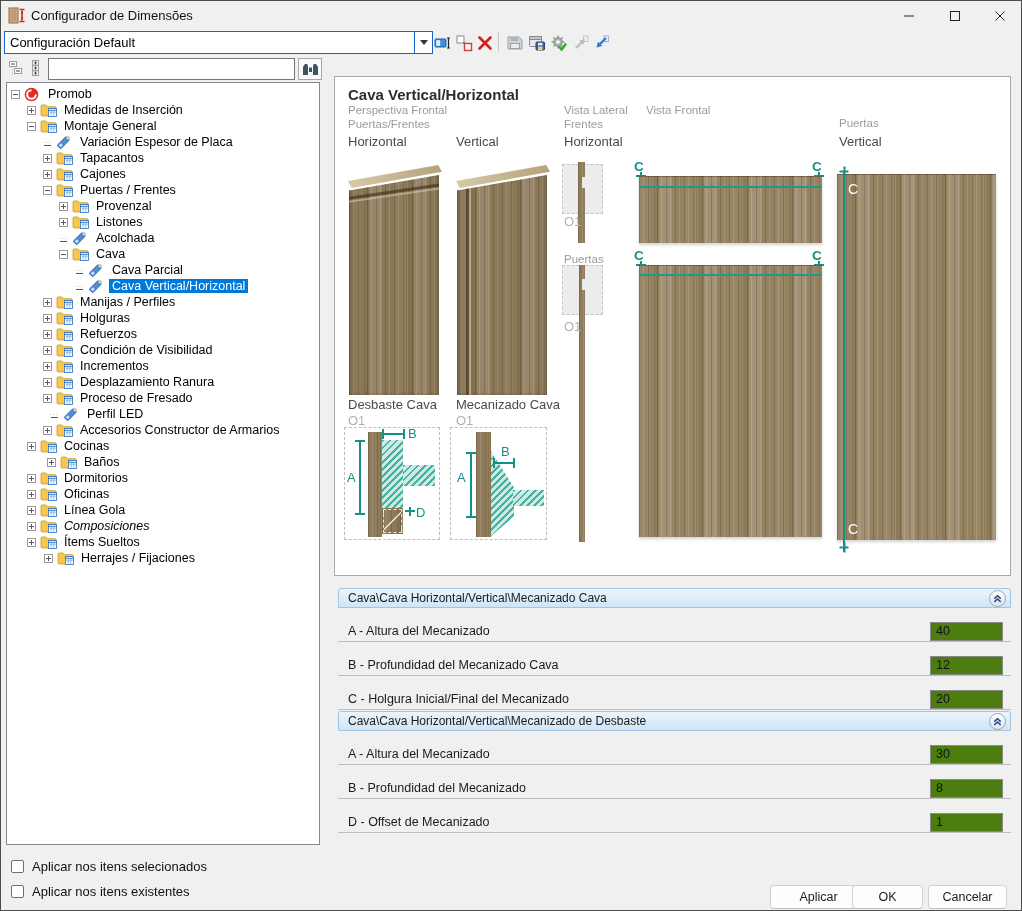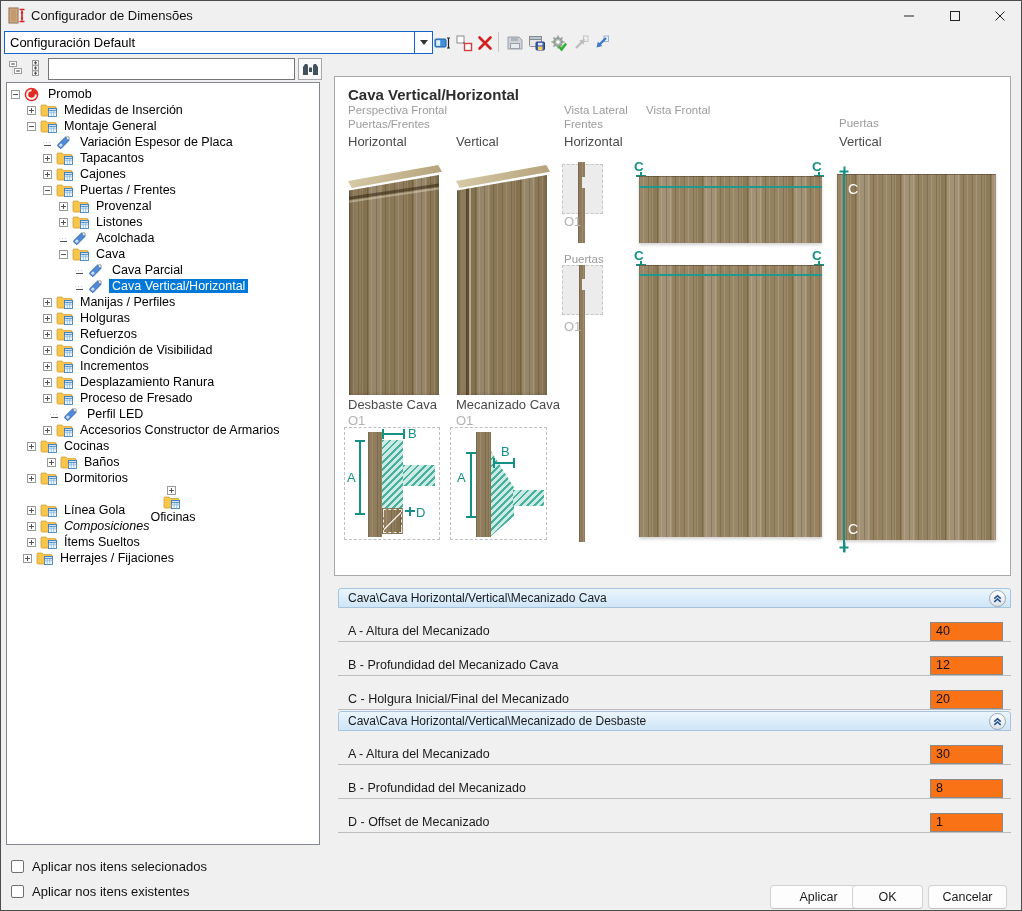--- a/index.html
+++ b/index.html
@@ -79,21 +79,21 @@
   .panel{position:absolute; box-shadow:0 2px 3px rgba(0,0,0,.18); border-top:1px solid rgba(60,45,25,.45);}
   .ghostcut{position:absolute; border:1px dashed rgba(255,255,255,.85); background:linear-gradient(135deg, transparent 46%, rgba(255,255,255,.75) 48% 52%, transparent 54%);}
 
   
   .tables{position:absolute; left:337px; top:587px; width:673px;}
   .tbl{margin-bottom:1px;}
   .thead{position:relative; height:20px; background:linear-gradient(#eaf5fd,#cfe5f7); border:1px solid #a6c4de; border-radius:3px 3px 0 0; font-size:12px; color:#1a1a1a; line-height:19px; padding-left:9px;}
   .collapse-btn{position:absolute; right:4px; top:1px; width:17px; height:17px; border-radius:50%; background:linear-gradient(#ffffff,#dde3ea); border:1px solid #9aa7b5; display:flex; align-items:center; justify-content:center;}
   .prow{position:relative; height:20px; margin-top:14px; background:#f0f0f0; border-bottom:1px solid #bdbdbd; font-size:12.5px; color:#1a1a1a;}
   .plabel{position:absolute; left:10px; top:0; line-height:19px;}
-  .pvalue{position:absolute; left:592px; top:0; width:73px; height:19px; background:#f97316; border:1px solid #8a8a8a; line-height:17px; padding-left:5px; font-size:12.5px; color:#101020;}
+  .pvalue{position:absolute; left:592px; top:0; width:73px; height:19px; background:#4d7c0f; border:1px solid #8a8a8a; line-height:17px; padding-left:5px; font-size:12.5px; color:#101020;}
 
   
   .chk{position:absolute; display:flex; align-items:center; gap:8px; font-size:13px; color:#111;}
   .chkbox{width:13px; height:13px; background:#fff; border:1px solid #707070; border-radius:2px; flex:none;}
   .btn{position:absolute; height:24px; background:#fdfdfd; border:1px solid #d2d2d2; border-bottom-color:#c0c0c0; border-radius:4px; font-size:12.5px; color:#1b1b1b; text-align:center; line-height:22px; font-family:"Liberation Sans",sans-serif;}
 </style>
 </head>
 <body>
 
 <div class="window">
@@ -517,21 +517,21 @@
         <span class="ticon">
           <svg width="17" height="15" viewBox="0 0 17 15">
             <path d="M1 3a1 1 0 0 1 1-1h4l1.4 1.6H15a1 1 0 0 1 1 1V12a1 1 0 0 1-1 1H2a1 1 0 0 1-1-1z" fill="#f7c64a" stroke="#cf9f33" stroke-width="0.8"></path>
             <rect x="8.5" y="5.5" width="8" height="8" fill="#fff" stroke="#3d7dc4" stroke-width="0.9"></rect>
             <path d="M8.5 9.8h8M11.2 5.5v8M13.8 5.5v8" stroke="#7fb0dd" stroke-width="0.8"></path>
             <rect x="8.5" y="5.5" width="8" height="2.2" fill="#cfe3f5" stroke="#3d7dc4" stroke-width="0.9"></rect>
           </svg>
         </span>
         <span class="tlabel">Dormitorios</span>
       </div>
-      <div class="trow" style="padding-left: 20px; flex-direction: column;">
+      <div class="trow" style="padding-left: 20px;">
         <span class="tgl plus"></span>
         <span class="ticon">
           <svg width="17" height="15" viewBox="0 0 17 15">
             <path d="M1 3a1 1 0 0 1 1-1h4l1.4 1.6H15a1 1 0 0 1 1 1V12a1 1 0 0 1-1 1H2a1 1 0 0 1-1-1z" fill="#f7c64a" stroke="#cf9f33" stroke-width="0.8"></path>
             <rect x="8.5" y="5.5" width="8" height="8" fill="#fff" stroke="#3d7dc4" stroke-width="0.9"></rect>
             <path d="M8.5 9.8h8M11.2 5.5v8M13.8 5.5v8" stroke="#7fb0dd" stroke-width="0.8"></path>
             <rect x="8.5" y="5.5" width="8" height="2.2" fill="#cfe3f5" stroke="#3d7dc4" stroke-width="0.9"></rect>
           </svg>
         </span>
         <span class="tlabel">Oficinas</span>
@@ -565,21 +565,21 @@
         <span class="ticon">
           <svg width="17" height="15" viewBox="0 0 17 15">
             <path d="M1 3a1 1 0 0 1 1-1h4l1.4 1.6H15a1 1 0 0 1 1 1V12a1 1 0 0 1-1 1H2a1 1 0 0 1-1-1z" fill="#f7c64a" stroke="#cf9f33" stroke-width="0.8"></path>
             <rect x="8.5" y="5.5" width="8" height="8" fill="#fff" stroke="#3d7dc4" stroke-width="0.9"></rect>
             <path d="M8.5 9.8h8M11.2 5.5v8M13.8 5.5v8" stroke="#7fb0dd" stroke-width="0.8"></path>
             <rect x="8.5" y="5.5" width="8" height="2.2" fill="#cfe3f5" stroke="#3d7dc4" stroke-width="0.9"></rect>
           </svg>
         </span>
         <span class="tlabel">Ítems Sueltos</span>
       </div>
-      <div class="trow" style="padding-left: 16px;">
+      <div class="trow" style="padding-left: 37px;">
         <span class="tgl plus"></span>
         <span class="ticon">
           <svg width="17" height="15" viewBox="0 0 17 15">
             <path d="M1 3a1 1 0 0 1 1-1h4l1.4 1.6H15a1 1 0 0 1 1 1V12a1 1 0 0 1-1 1H2a1 1 0 0 1-1-1z" fill="#f7c64a" stroke="#cf9f33" stroke-width="0.8"></path>
             <rect x="8.5" y="5.5" width="8" height="8" fill="#fff" stroke="#3d7dc4" stroke-width="0.9"></rect>
             <path d="M8.5 9.8h8M11.2 5.5v8M13.8 5.5v8" stroke="#7fb0dd" stroke-width="0.8"></path>
             <rect x="8.5" y="5.5" width="8" height="2.2" fill="#cfe3f5" stroke="#3d7dc4" stroke-width="0.9"></rect>
           </svg>
         </span>
         <span class="tlabel">Herrajes / Fijaciones</span>

